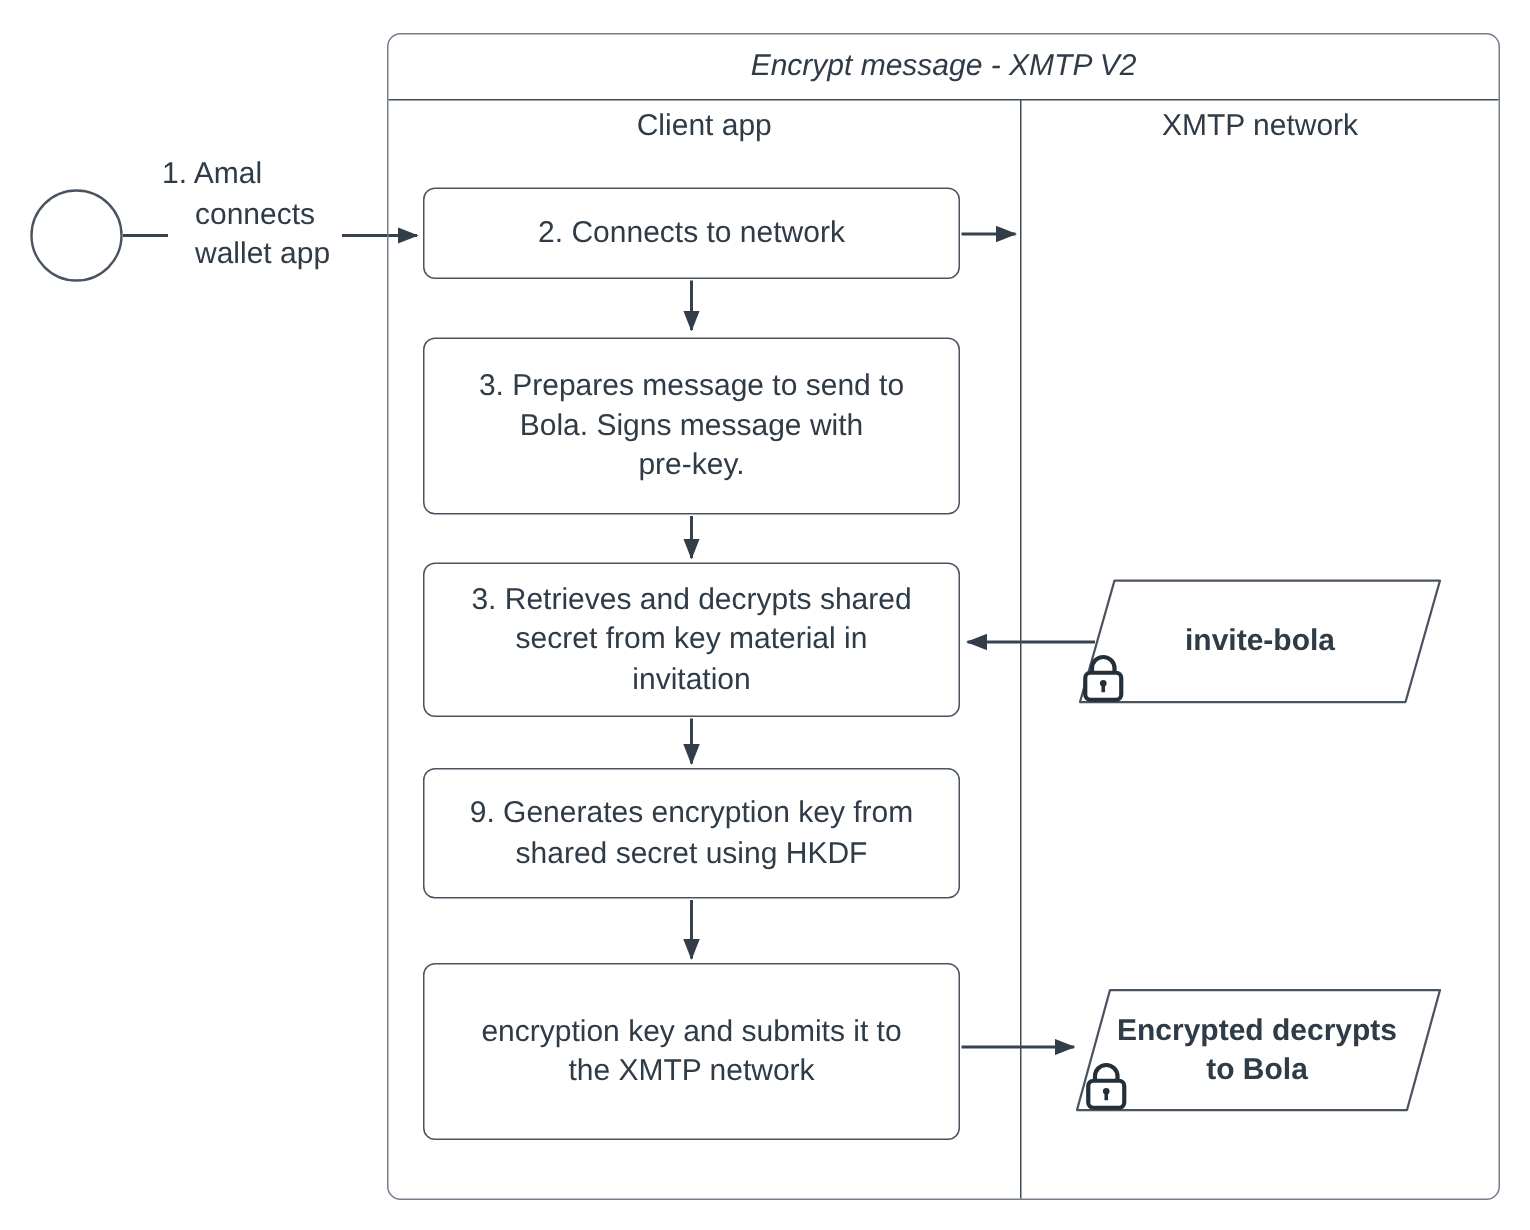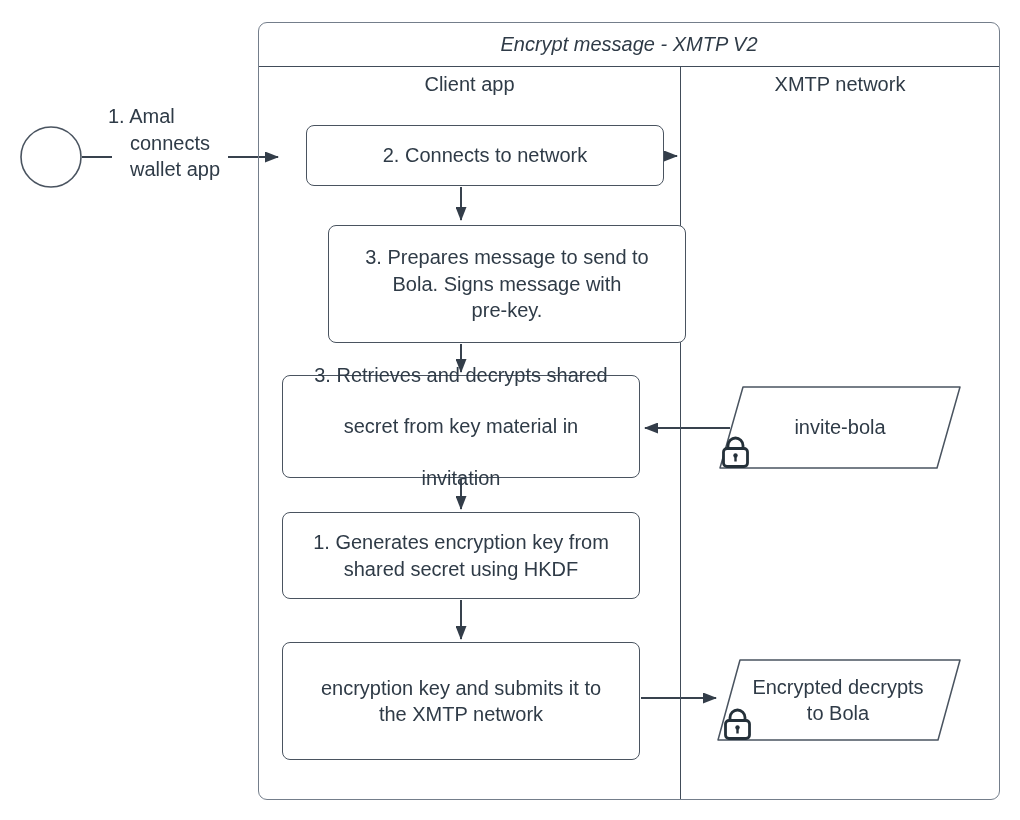--- a/index.html
+++ b/index.html
@@ -36,21 +36,21 @@
     display:flex;flex-direction:column;justify-content:center;align-items:center;
     font-size:20px;line-height:26.5px;text-align:center;
   }
   .start-label{
     position:absolute;left:108px;top:103px;font-size:20px;line-height:26.5px;
     white-space:nowrap;
   }
   .start-label .ind{padding-left:22px;}
   .artifact-label{
     position:absolute;display:flex;flex-direction:column;justify-content:center;
-    align-items:center;font-size:20px;line-height:26.5px;text-align:center;
+    align-items:center;font-size:20px;line-height:26.5px;text-align:center;font-weight:bold;
   }
   .artifact-label.invite{left:732px;top:387px;width:216px;height:81px;}
   .artifact-label.encrypted{left:728px;top:660px;width:220px;height:80px;}
 </style>
 </head>
 <body>
 
 <div class="canvas">
 
   <svg class="overlay" width="1020" height="820" viewBox="0 0 1020 820" xmlns="http://www.w3.org/2000/svg">
@@ -95,37 +95,37 @@
     <div class="ind">wallet app</div>
   </div>
 
   <div class="pool">
     <div class="pool-title">Encrypt message - XMTP V2</div>
     <div class="lane-divider"></div>
     <div class="lane-header client">Client app</div>
     <div class="lane-header network">XMTP network</div>
   </div>
 
-  <div class="step" style="top:125px;height:61px;margin-left:24px;">
+  <div class="step" style="top:125px;height:61px;">
     <div>2. Connects to network</div>
     <div></div>
     <div></div>
   </div>
-  <div class="step" style="top:225px;height:118px;margin-left:46px;">
+  <div class="step" style="top:225px;height:118px;">
     <div>3. Prepares message to send to</div>
     <div>Bola. Signs message with</div>
     <div>pre-key.</div>
   </div>
-  <div class="step" style="top:375px;height:103px;gap:25px;">
+  <div class="step" style="top:375px;height:103px;">
     <div>3. Retrieves and decrypts shared</div>
     <div>secret from key material in</div>
     <div>invitation</div>
   </div>
   <div class="step" style="top:512px;height:87px;">
-    <div>1. Generates encryption key from</div>
+    <div>9. Generates encryption key from</div>
     <div>shared secret using HKDF</div>
     <div></div>
   </div>
   <div class="step" style="top:642px;height:118px;">
     <div>encryption key and submits it to</div>
     <div>the XMTP network</div>
   </div>
 
   <div class="artifact-label invite">
     <div>invite-bola</div>

